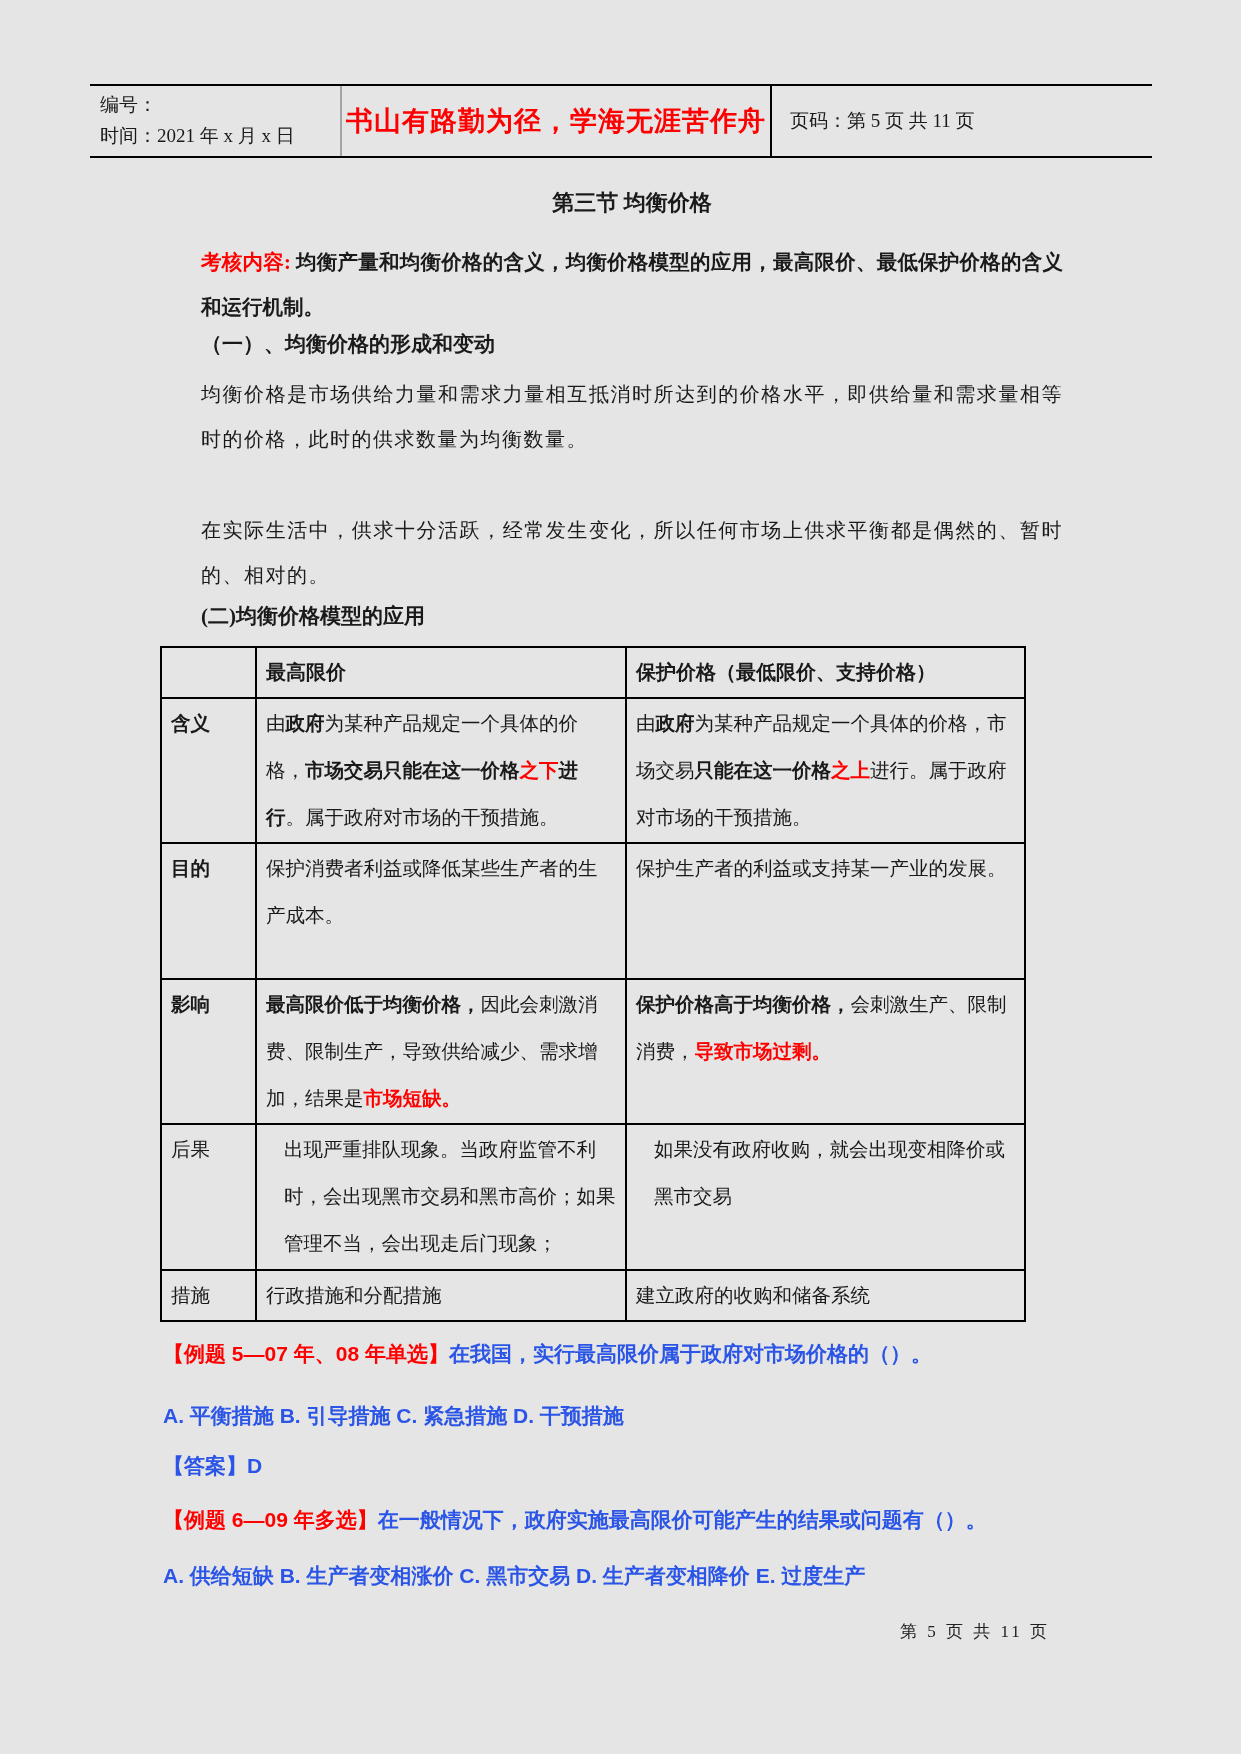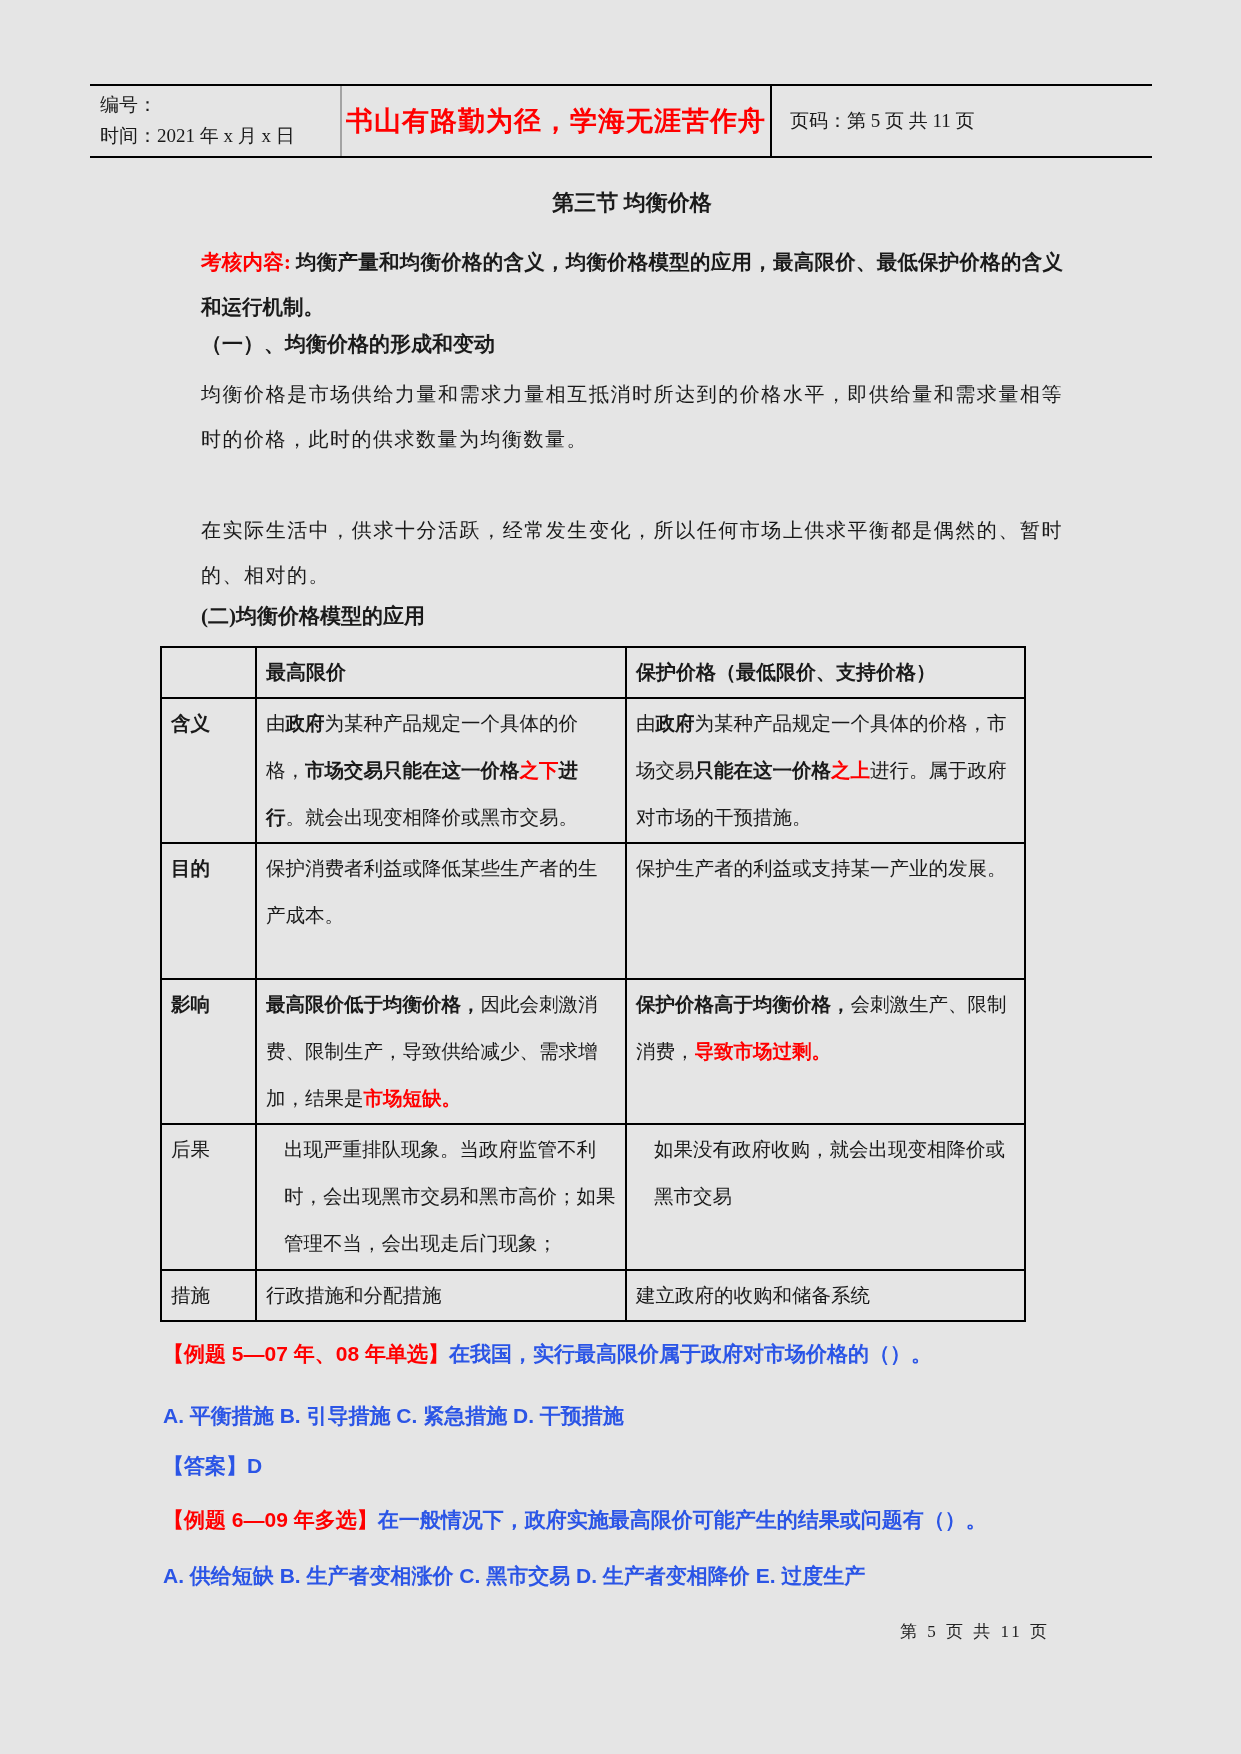--- a/index.html
+++ b/index.html
@@ -93,21 +93,21 @@
           <col style="width:399px">
         </colgroup>
       <tbody>
           <tr class="hdr">
         <th></th>
         <th>最高限价</th>
         <th>保护价格（最低限价、支持价格）</th>
       </tr>
       <tr class="r1 lab-bold">
         <th class="rowlab">含义</th>
-        <td><span>由</span><span class="run-b">政府</span><span>为某种产品规定一个具体的价格，</span><span class="run-b">市场交易只能在这一价格</span><span class="run-b run-r">之下</span><span class="run-b">进行</span><span>。就会出现变相降价或黑市交易。</span></td>
+        <td><span>由</span><span class="run-b">政府</span><span>为某种产品规定一个具体的价格，</span><span class="run-b">市场交易只能在这一价格</span><span class="run-b run-r">之下</span><span class="run-b">进行</span><span>。属于政府对市场的干预措施。</span></td>
         <td><span>由</span><span class="run-b">政府</span><span>为某种产品规定一个具体的价格，市场交易</span><span class="run-b">只能在这一价格</span><span class="run-b run-r">之上</span><span>进行。属于政府对市场的干预措施。</span></td>
       </tr>
       <tr class="r2 lab-bold">
         <th class="rowlab">目的</th>
         <td><span>保护消费者利益或降低某些生产者的生产成本。</span></td>
         <td><span>保护生产者的利益或支持某一产业的发展。</span></td>
       </tr>
       <tr class="r3 lab-bold">
         <th class="rowlab">影响</th>
         <td><span class="run-b">最高限价低于均衡价格，</span><span>因此会刺激消费、限制生产，导致供给减少、需求增加，结果是</span><span class="run-b run-r">市场短缺。</span></td>

